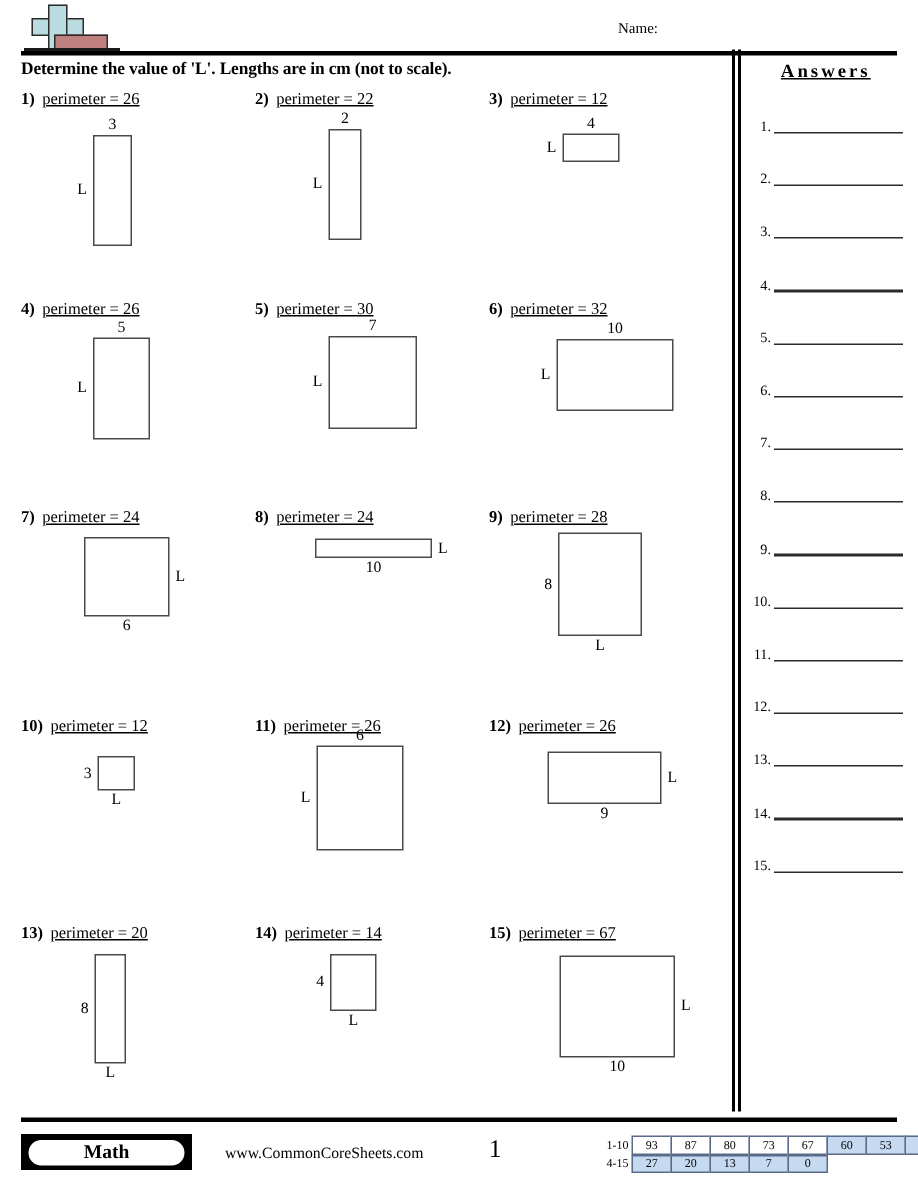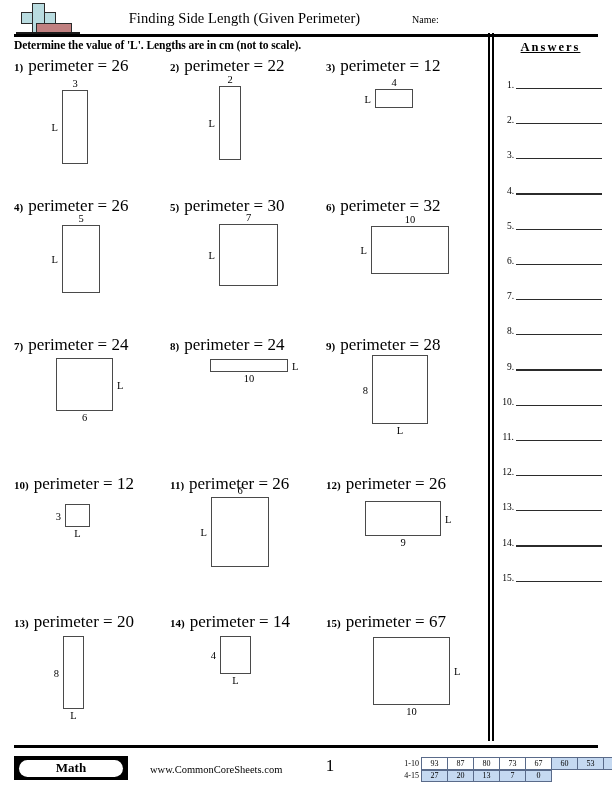--- a/index.html
+++ b/index.html
@@ -115,22 +115,23 @@
   .prob-head {
     position: absolute;
     left: 0; top: 0;
     white-space: nowrap;
   }
   .prob-num {
     font-size: 11px;
     font-weight: bold;
   }
   .prob-text {
-    font-size: 17px;
+    font-size: 11px;
     padding-left: 5px;
+    text-decoration: underline;
   }
   .fig {
     position: absolute;
   }
   .rect {
     position: absolute;
     border: 1.3px solid #4a4a4a;
     background: #ffffff;
   }
   .lbl {
@@ -253,21 +254,20 @@
 </head>
 <body>
 
 <div id="header">
   <div id="logo">
     <div class="cross-h"></div>
     <div class="cross-v"></div>
     <div class="bar"></div>
     <div class="ground"></div>
   </div>
-  <div id="title">Finding Side Length (Given Perimeter)</div>
   <div id="name-label">Name:</div>
   <div id="header-rule"></div>
 </div>
 
 <div id="instructions">Determine the value of 'L'. Lengths are in cm (not to scale).</div>
 
 <div id="divider-outer"></div>
 <div id="divider-inner"></div>
 
 <div id="problems">

